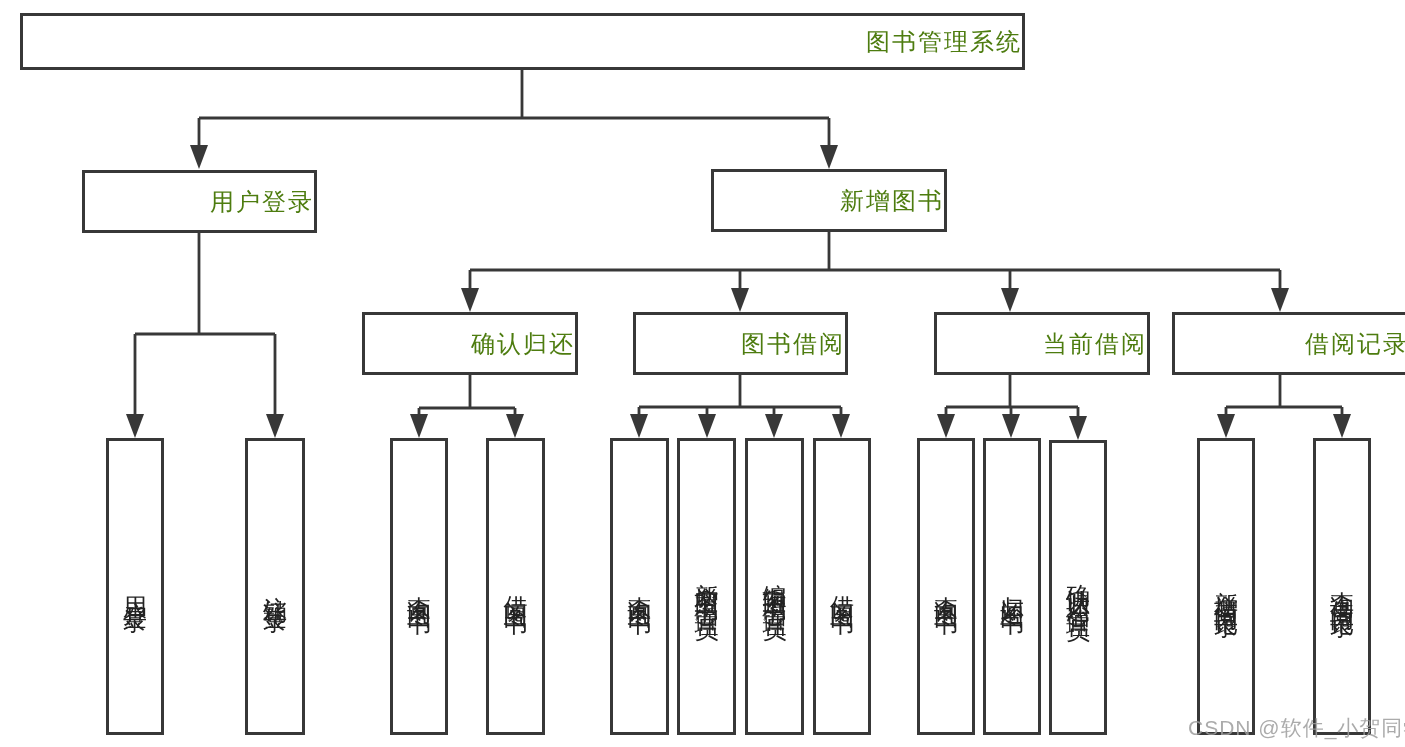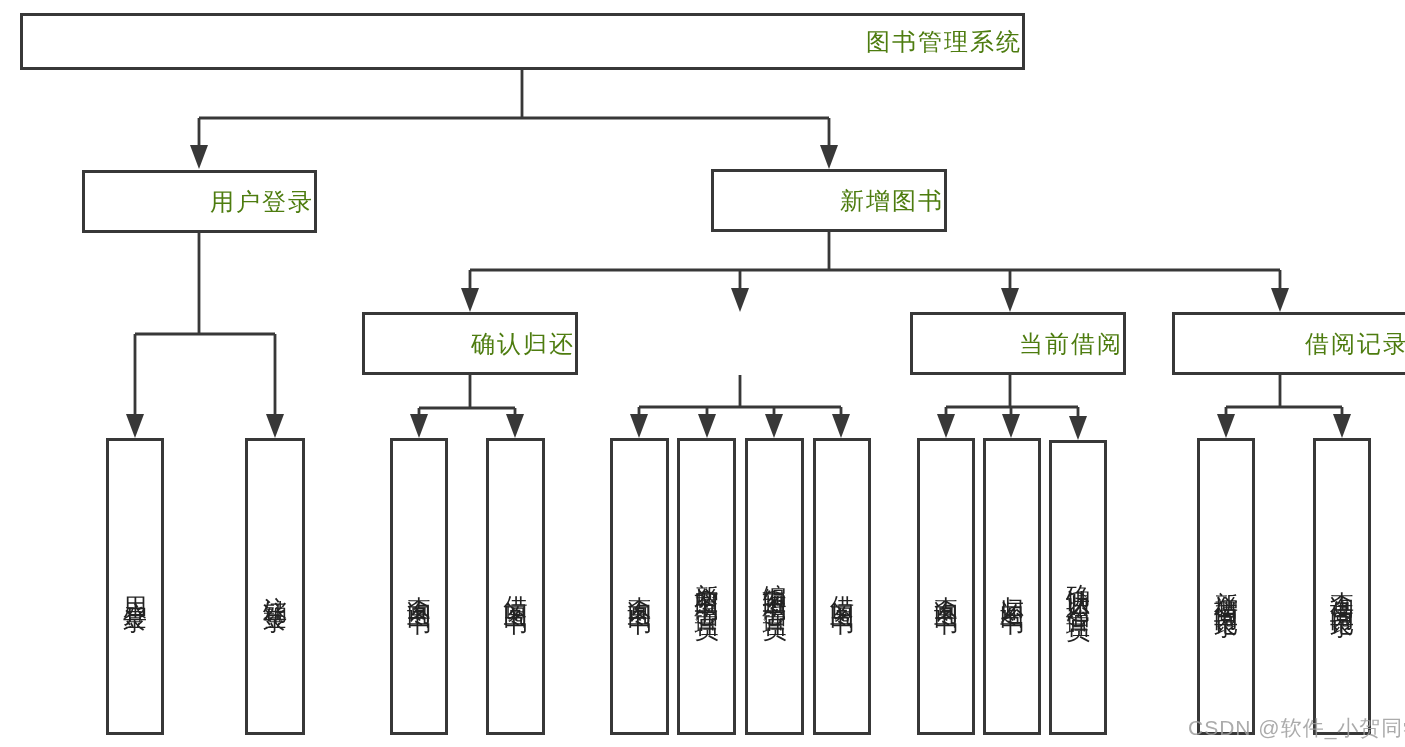--- a/index.html
+++ b/index.html
@@ -82,21 +82,24 @@
   <div class="hbox" style="left:82px;top:170px;width:235px;height:63px">
     <span>用户登录</span>
   </div>
   <div class="hbox" style="left:711px;top:169px;width:236px;height:63px">
     <span>新增图书</span>
   </div>
 
   <div class="hbox" style="left:362px;top:312px;width:216px;height:63px">
     <span>确认归还</span>
   </div>
-  <div class="hbox" style="left:910px;top:312px;width:216px;height:63px">
+  <div class="hbox" style="left:633px;top:312px;width:215px;height:63px">
+    <span>图书借阅</span>
+  </div>
+  <div class="hbox" style="left:934px;top:312px;width:216px;height:63px">
     <span>当前借阅</span>
   </div>
   <div class="hbox" style="left:1172px;top:312px;width:240px;height:63px">
     <span>借阅记录</span>
   </div>
 
   <div class="vbox" style="left:106px;top:438px;width:58px;height:297px">
     <span class="vtext">用户登录</span>
   </div>
   <div class="vbox" style="left:245px;top:438px;width:60px;height:297px">

